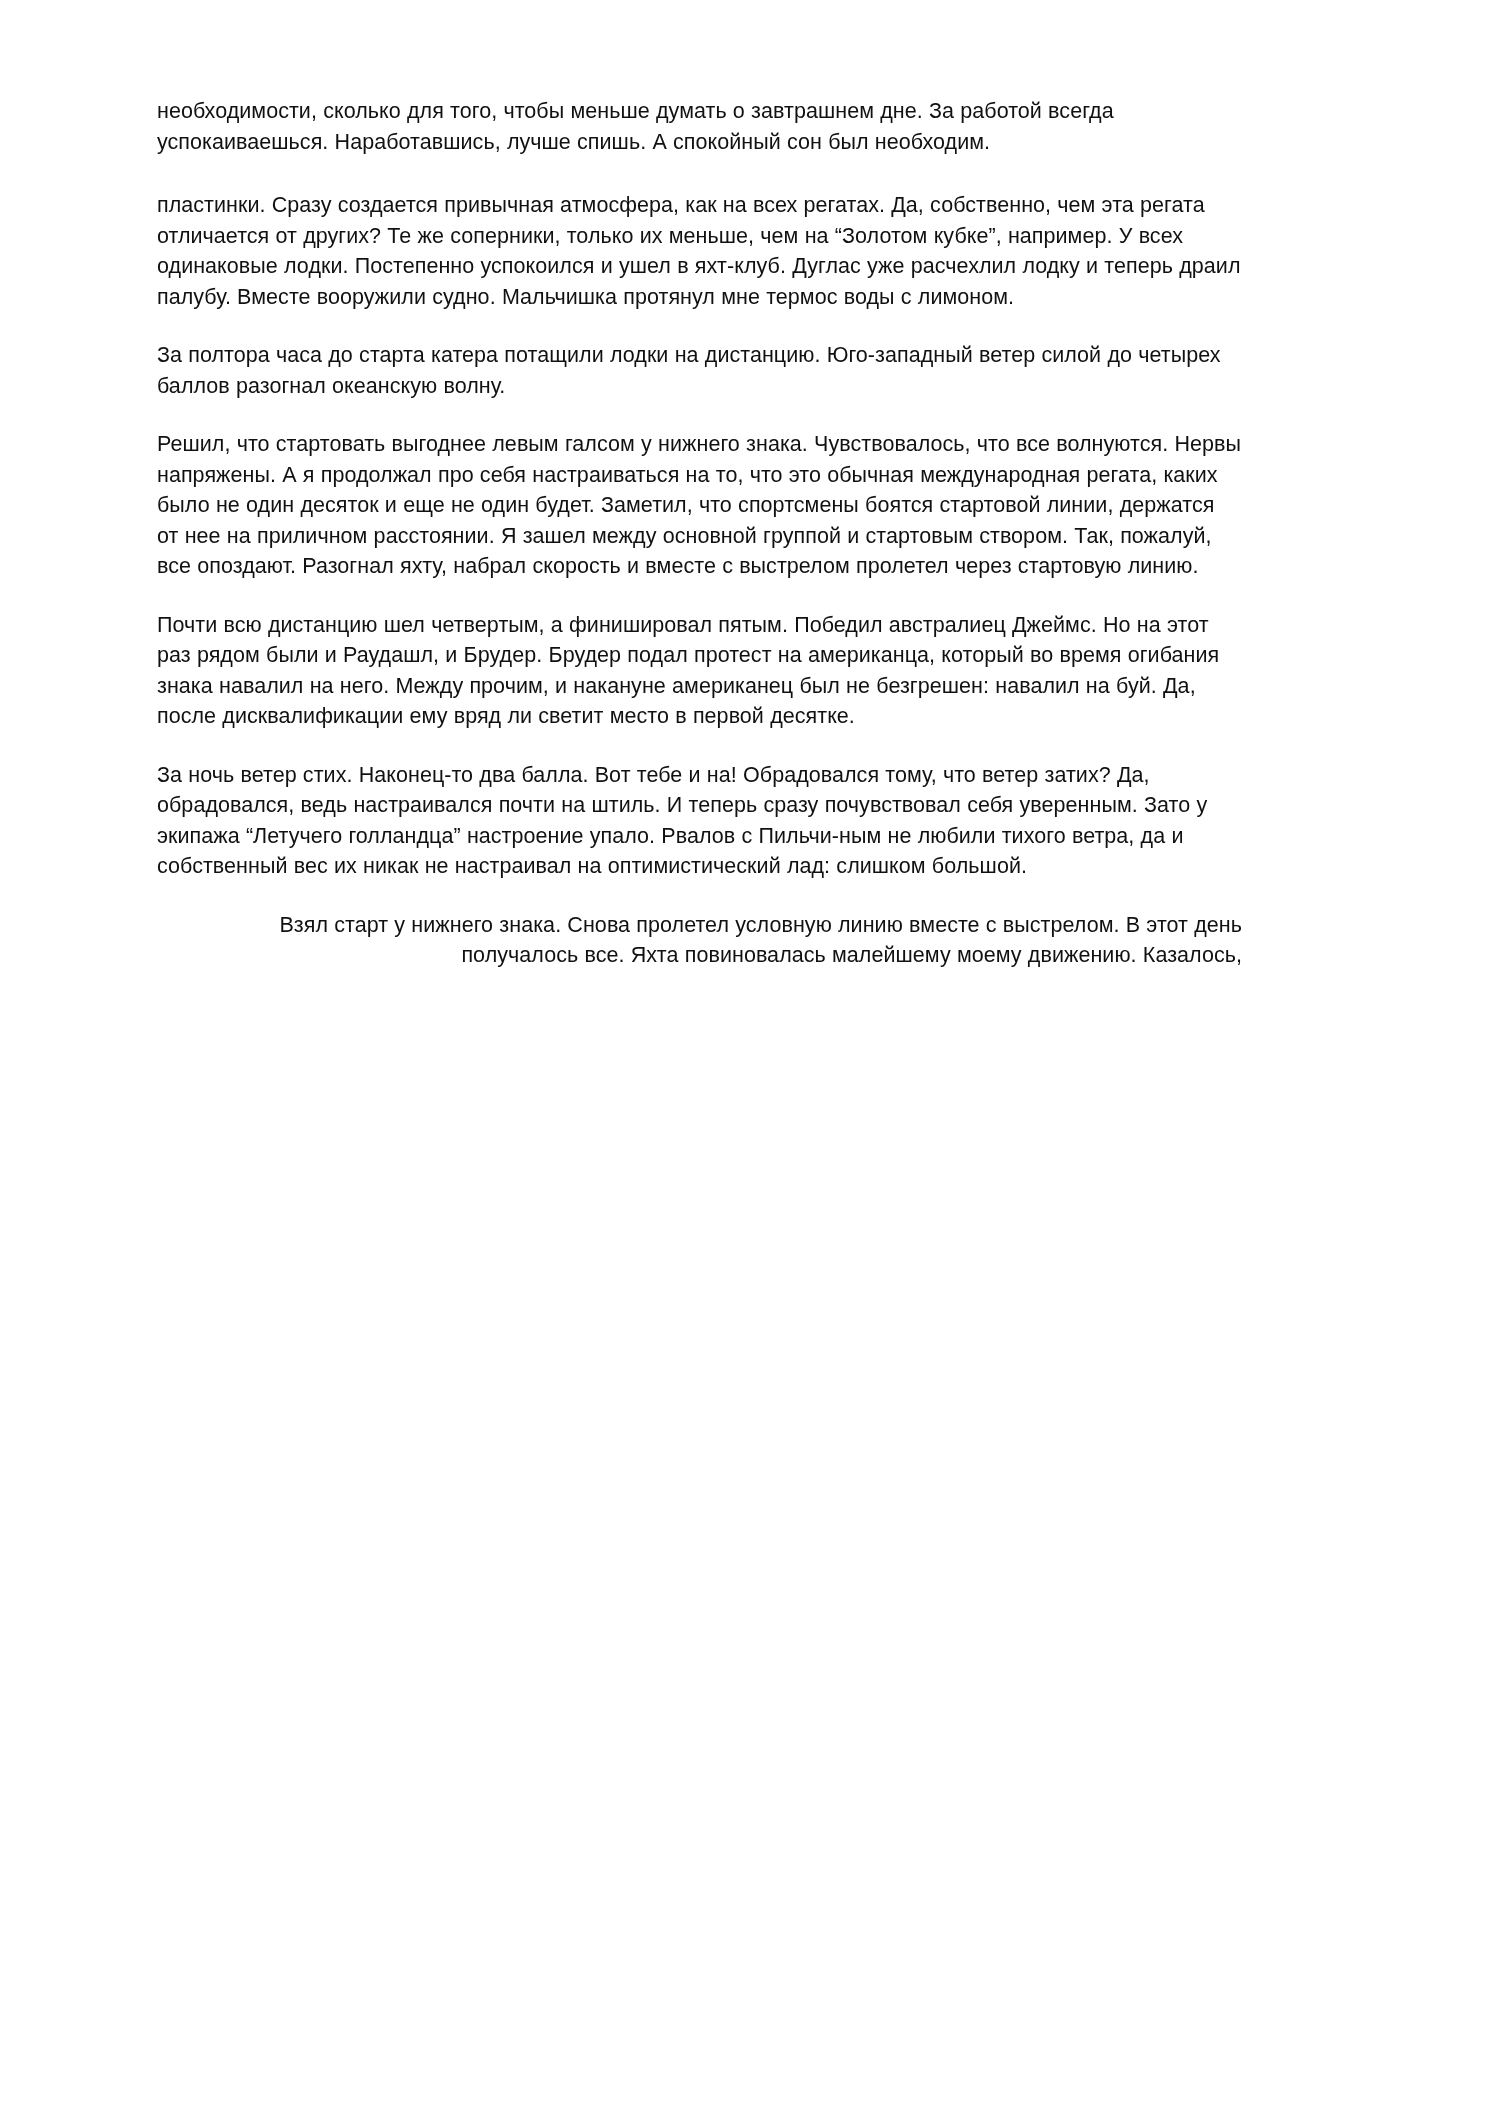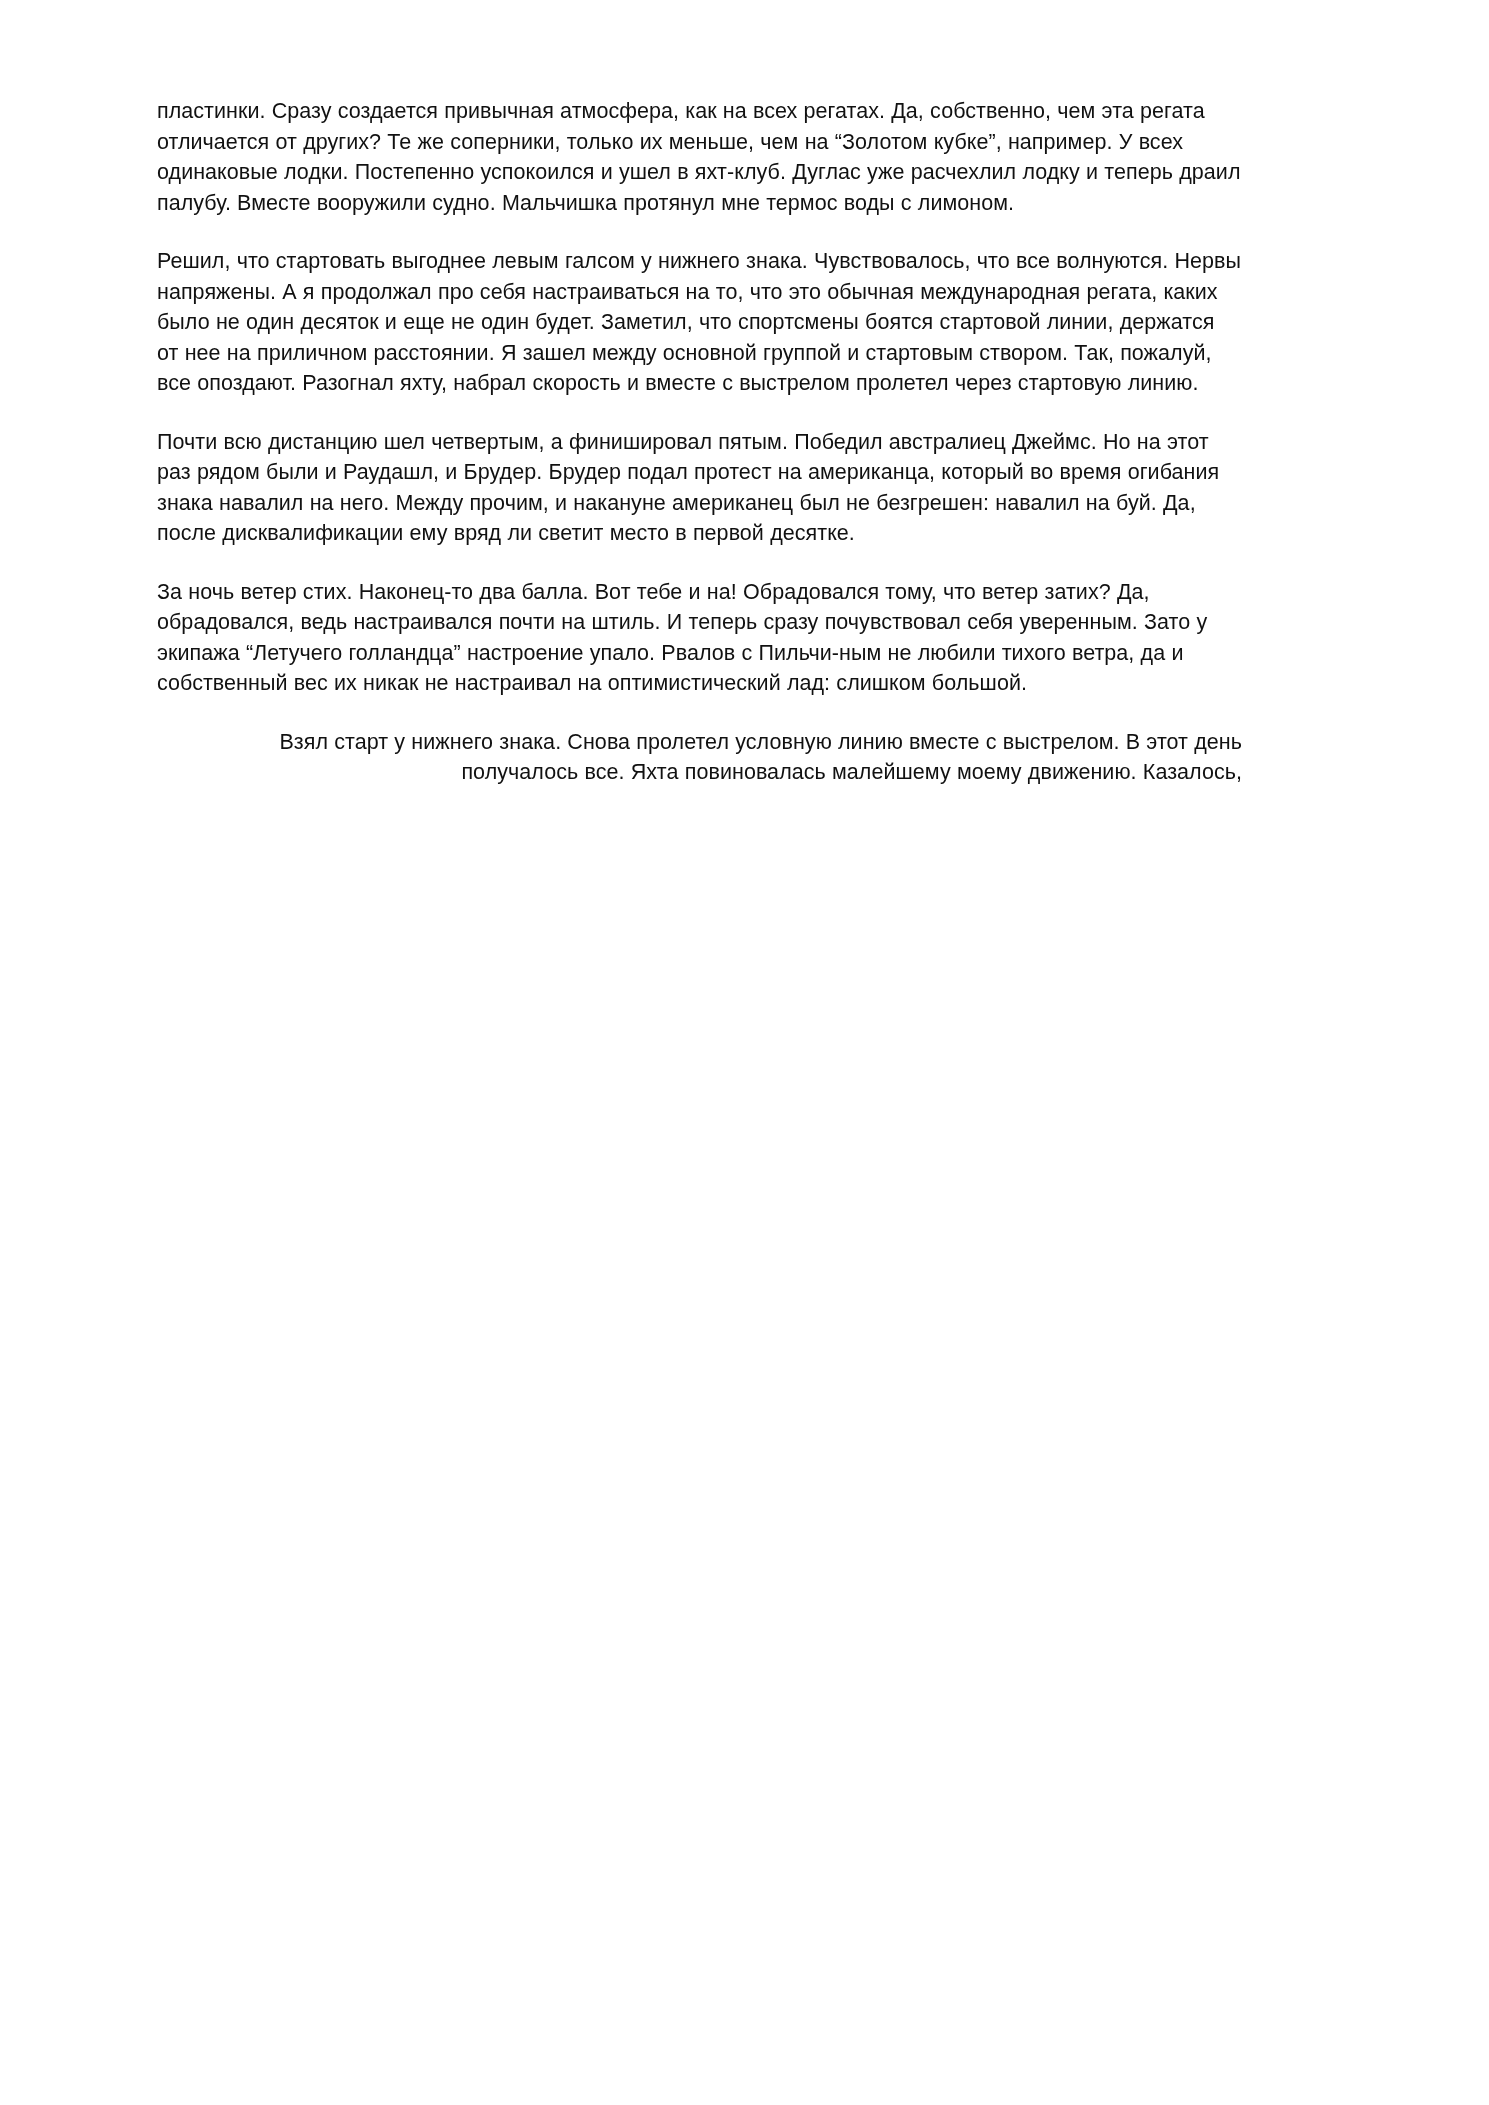--- a/index.html
+++ b/index.html
@@ -40,19 +40,21 @@
   
   .para.gap-large {
     margin-bottom: 33px;
   }
 </style>
 </head>
 <body>
 
 <div class="page">
   <div class="text-column">
+    <p class="para gap-large">необходимости, сколько для того, чтобы меньше думать о завтрашнем дне. За работой всегда успокаиваешься. Наработавшись, лучше спишь. А спокойный сон был необходим.</p>
     <p class="para">пластинки. Сразу создается привычная атмосфера, как на всех регатах. Да, собственно, чем эта регата отличается от других? Те же соперники, только их меньше, чем на “Золотом кубке”, например. У всех одинаковые лодки. Постепенно успокоился и ушел в яхт-клуб. Дуглас уже расчехлил лодку и теперь драил палубу. Вместе вооружили судно. Мальчишка протянул мне термос воды с лимоном.</p>
+    <p class="para">За полтора часа до старта катера потащили лодки на дистанцию. Юго-западный ветер силой до четырех баллов разогнал океанскую волну.</p>
     <p class="para">Решил, что стартовать выгоднее левым галсом у нижнего знака. Чувствовалось, что все волнуются. Нервы напряжены. А я продолжал про себя настраиваться на то, что это обычная международная регата, каких было не один десяток и еще не один будет. Заметил, что спортсмены боятся стартовой линии, держатся от нее на приличном расстоянии. Я зашел между основной группой и стартовым створом. Так, пожалуй, все опоздают. Разогнал яхту, набрал скорость и вместе с выстрелом пролетел через стартовую линию.</p>
     <p class="para">Почти всю дистанцию шел четвертым, а финишировал пятым. Победил австралиец Джеймс. Но на этот раз рядом были и Раудашл, и Брудер. Брудер подал протест на американца, который во время огибания знака навалил на него. Между прочим, и накануне американец был не безгрешен: навалил на буй. Да, после дисквалификации ему вряд ли светит место в первой десятке.</p>
     <p class="para">За ночь ветер стих. Наконец-то два балла. Вот тебе и на! Обрадовался тому, что ветер затих? Да, обрадовался, ведь настраивался почти на штиль. И теперь сразу почувствовал себя уверенным. Зато у экипажа “Летучего голландца” настроение упало. Рвалов с Пильчи-ным не любили тихого ветра, да и собственный вес их никак не настраивал на оптимистический лад: слишком большой.</p>
     <p class="para">Взял старт у нижнего знака. Снова пролетел условную линию вместе с выстрелом. В этот день получалось все. Яхта повиновалась малейшему моему движению. Казалось,</p>
   </div>
 </div>
 
 </body></html>

